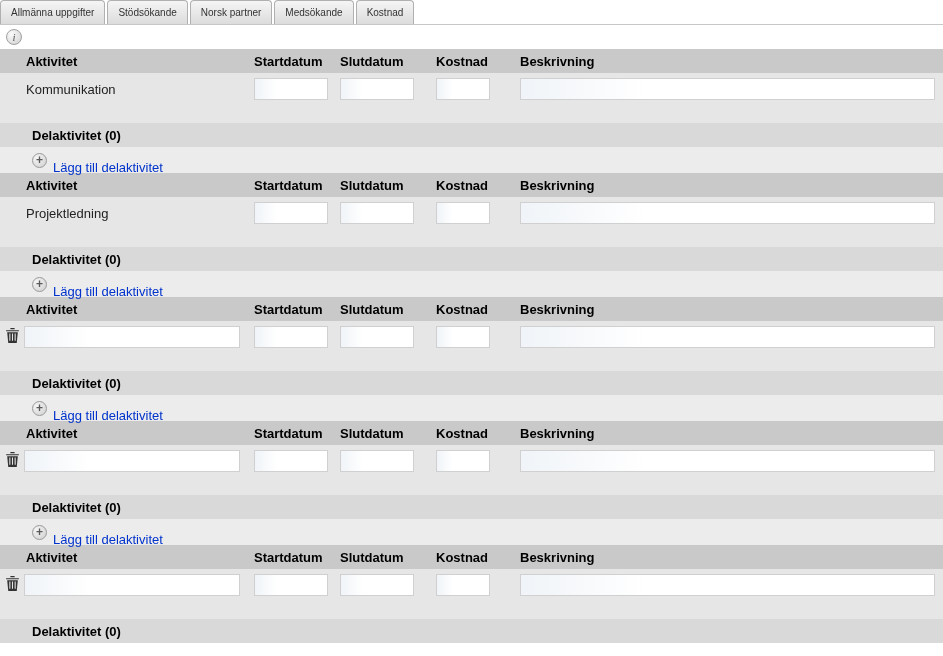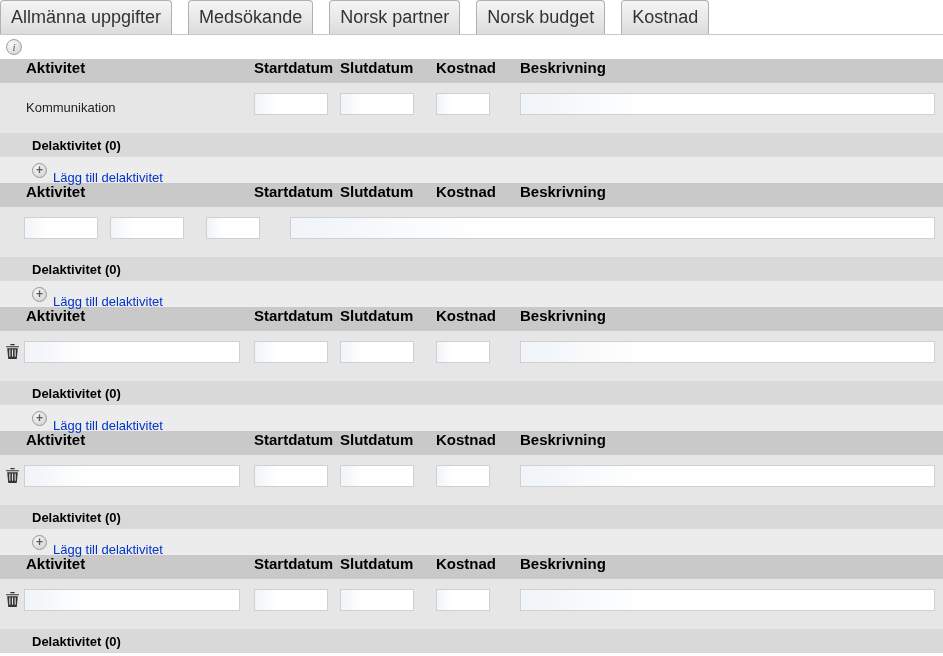--- a/index.html
+++ b/index.html
@@ -1,28 +1,28 @@
 <!DOCTYPE html>
 <html><head>
   <meta charset="utf-8">
   <style>
     * { box-sizing: border-box; margin: 0; padding: 0; }
     body { font-family: Arial, Helvetica, sans-serif; font-size: 13px; color: #000; background: #fff; width: 943px; }
     
     .tabs { display: flex; background: #fff; border-bottom: 1px solid #c8c8c8; }
-    .tab { padding: 6px 10px; background: linear-gradient(to bottom, #f5f5f5, #dcdcdc); border: 1px solid #b0b0b0; border-bottom: none; border-top-left-radius: 4px; border-top-right-radius: 4px; margin-right: 16px; cursor: pointer; color: #333; font-size: 18px; }
+    .tab { padding: 6px 10px; background: linear-gradient(to bottom, #f5f5f5, #dcdcdc); border: 1px solid #b0b0b0; border-bottom: none; border-top-left-radius: 4px; border-top-right-radius: 4px; margin-right: 2px; cursor: pointer; color: #333; font-size: 10px; }
     .tab.active { background: #fff; border-bottom: 1px solid #fff; margin-bottom: -1px; font-weight: normal; }
     
     .content { padding: 0; }
     .info-bar { padding: 4px 6px; }
     .info-icon { display: inline-flex; align-items: center; justify-content: center; width: 16px; height: 16px; border-radius: 50%; background: radial-gradient(circle at 30% 30%, #fafafa, #d0d0d0); border: 1px solid #a0a0a0; font-family: "Times New Roman", serif; font-style: italic; font-size: 11px; color: #555; }
     
     .activity-block { }
-    .header-row { display: flex; align-items: flex-start; background: #c9c9c9; font-weight: bold; font-size: 15px; height: 24px; }
-    .data-row { display: flex; align-items: flex-end; background: #e6e6e6; height: 32px; }
+    .header-row { display: flex; align-items: center; background: #c9c9c9; font-weight: bold; font-size: 13px; height: 24px; }
+    .data-row { display: flex; align-items: center; background: #e6e6e6; height: 32px; }
     .sub-header-row { display: flex; align-items: center; background: #d9d9d9; font-weight: bold; font-size: 13px; height: 24px; padding-left: 32px; }
     .sub-action-row { display: flex; align-items: center; background: #ececec; height: 26px; padding-left: 32px; }
     
     .col-icon { width: 24px; display: flex; align-items: center; justify-content: center; }
     .col-name { width: 230px; padding-left: 0; }
     .header-row .col-name { padding-left: 2px; }
     .col-start { width: 86px; }
     .col-end { width: 96px; }
     .col-cost { width: 84px; }
     .col-desc { flex: 1; padding-right: 8px; }
@@ -43,23 +43,23 @@
     
     .link-text { color: #0033cc; cursor: pointer; font-size: 13px; margin-top: 15px; }
     
     .spacer-row-light { height: 18px; background: #e6e6e6; }
   </style>
 </head>
 <body>
 
 <div class="tabs">
   <div class="tab">Allmänna uppgifter</div>
+  <div class="tab">Stödsökande</div>
+  <div class="tab">Norsk partner</div>
   <div class="tab">Medsökande</div>
-  <div class="tab">Norsk partner</div>
-  <div class="tab">Norsk budget</div>
   <div class="tab">Kostnad</div>
 </div>
 
 <div class="content">
   <div class="info-bar">
     <span class="info-icon">i</span>
   </div>
 
   <div class="activity-block">
     <div class="header-row">
@@ -92,20 +92,21 @@
     <div class="header-row">
       <div class="col-icon"></div>
       <div class="col-name">Aktivitet</div>
       <div class="col-start">Startdatum</div>
       <div class="col-end">Slutdatum</div>
       <div class="col-cost">Kostnad</div>
       <div class="col-desc">Beskrivning</div>
     </div>
     <div class="data-row">
       <div class="col-icon"></div>
+      <div class="col-name"><span class="static-text">Projektledning</span></div>
       <div class="col-start"><input class="text-input" value="" style=""></div>
       <div class="col-end"><input class="text-input" value="" style=""></div>
       <div class="col-cost"><input class="text-input" value="" style=""></div>
       <div class="col-desc"><input class="text-input" value="" style=""></div>
     </div>
     <div class="spacer-row-light"></div>
     <div class="sub-header-row">
         <span>Delaktivitet (0)</span>
       </div>
     <div class="sub-action-row">

